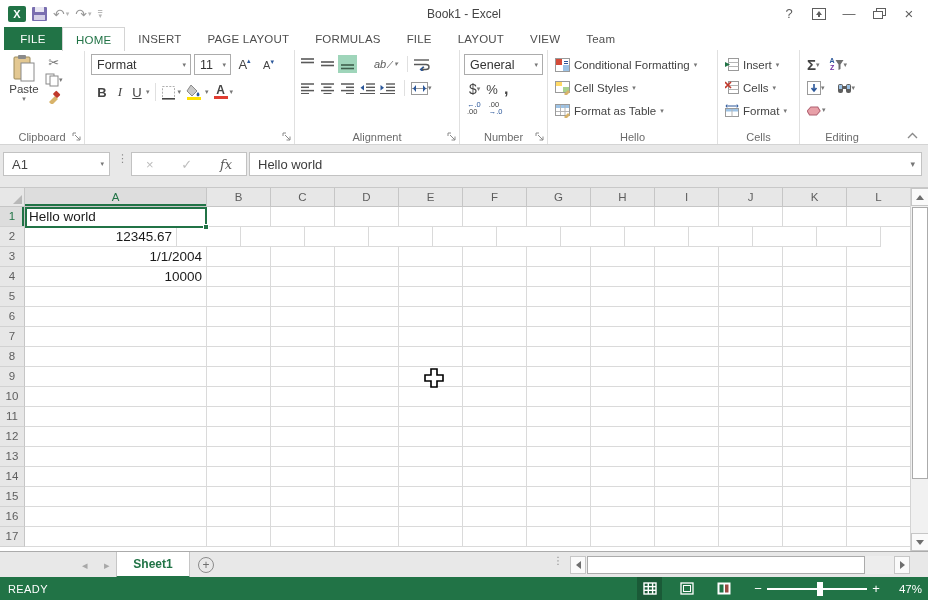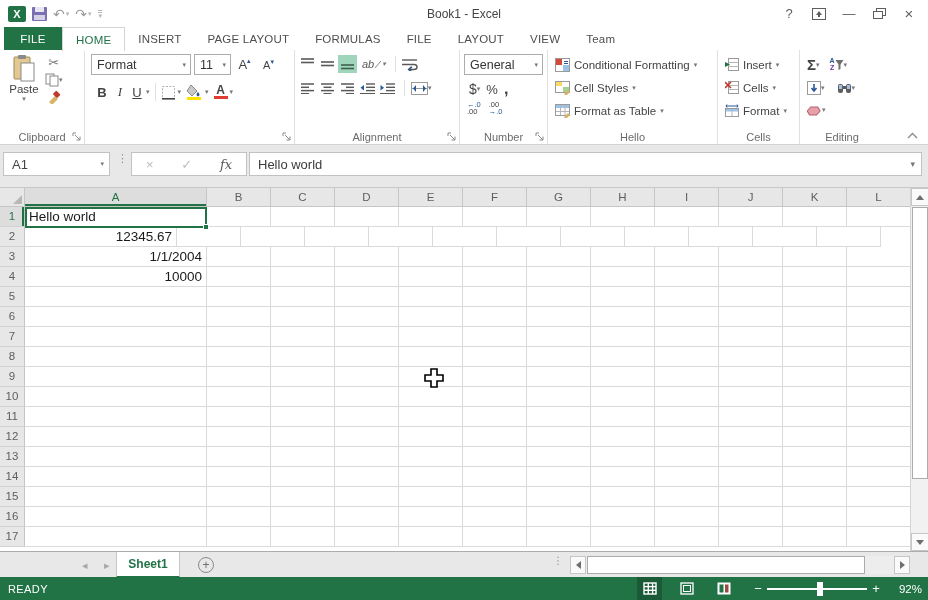--- a/index.html
+++ b/index.html
@@ -76,21 +76,21 @@
   
   .vscroll { position:absolute; right:0; top:0; width:18px; height:363px; background:#f1f1f1; border-left:1px solid #d4d4d4; }
   .sb-btn { background:#fafafa; border:1px solid #c6c6c6; display:flex; align-items:center; justify-content:center; color:#6e6e6e; font-size:8px; }
   .v-up { position:absolute; top:0; left:0; width:18px; height:18px; }
   .v-down { position:absolute; bottom:0; left:0; width:18px; height:18px; }
   .v-thumb { position:absolute; left:1px; top:19px; width:16px; height:272px; background:#fff; border:1px solid #ababab; }
 
   
   .sheetbar { height:26px; background:#e8e8e8; border-top:1px solid #ababab; position:relative; }
   .nav-arrow { position:absolute; top:0; height:26px; display:flex; align-items:center; color:#a8a8a8; font-size:11px; }
-  .sheettab { position:absolute; left:116px; top:0; height:26px; width:64px; background:#fff; border-left:1px solid #c6c6c6; border-right:1px solid #c6c6c6; border-bottom:2px solid #217346; display:flex; align-items:center; justify-content:center; font-size:12px; font-weight:bold; color:#217346; }
+  .sheettab { position:absolute; left:116px; top:0; height:26px; width:74px; background:#fff; border-left:1px solid #c6c6c6; border-right:1px solid #c6c6c6; border-bottom:2px solid #217346; display:flex; align-items:center; justify-content:center; font-size:12px; font-weight:bold; color:#217346; }
   .addsheet { position:absolute; left:198px; top:5px; width:16px; height:16px; border:1px solid #8b8b8b; border-radius:50%; color:#6e6e6e; font-size:12px; line-height:14px; text-align:center; }
   .tsplit { position:absolute; left:553px; top:6px; color:#8a8a8a; font-size:10px; line-height:5px; }
   .hscroll { position:absolute; left:570px; top:4px; width:340px; height:18px; background:#ededed; }
   .h-left { position:absolute; left:0; top:0; width:16px; height:18px; }
   .h-right { position:absolute; right:0; top:0; width:16px; height:18px; }
   .h-thumb { position:absolute; left:17px; top:0; width:278px; height:18px; background:#fff; border:1px solid #ababab; }
 
   
   .statusbar { height:23px; background:#217346; color:#fff; display:flex; align-items:center; font-size:11px; position:relative; }
   .mode { margin-left:8px; letter-spacing:.4px; }
@@ -269,21 +269,21 @@
           </svg>
         </div>
       <div class="lnico sel">
           <svg width="13" height="12" viewBox="0 0 13 12">
             <g stroke="#3f5f4d" stroke-width="1.6">
               <line x1="0" y1="7" x2="13" y2="7"></line>
               <line x1="0" y1="10.5" x2="13" y2="10.5"></line>
             </g>
           </svg>
         </div>
-      <div class="rbtn" style="margin-left:4px; font-size:11px; font-style:italic; color:#595959;">
+      <div class="rbtn" style="margin-left:16px; font-size:11px; font-style:italic; color:#595959;">
           <span>ab</span>
           <svg width="8" height="9" viewBox="0 0 8 9">
             <line x1="1" y1="8" x2="7" y2="1" stroke="#8a8a8a"></line>
           </svg>
           <span class="dd">▾</span>
         </div>
       <div class="seprib" style="height:16px; margin-left:8px;"></div>
       <div class="rbtn" style="margin-left:2px;">
           <svg width="16" height="13" viewBox="0 0 16 13">
             <g stroke="#595959" stroke-width="1.4" fill="none">
@@ -871,20 +871,20 @@
           <rect x="2.5" y="2.5" width="4" height="8" fill="#217346"></rect>
           <rect x="8" y="2.5" width="3.5" height="8" fill="#9a4a42"></rect>
         </svg>
     </div>
     <div class="zoomctl">
       <span class="zminus">−</span>
       <div class="ztrack">
           <div class="zhandle"></div>
         </div>
       <span class="zplus">+</span>
-      <span class="zlabel">92%</span>
+      <span class="zlabel">47%</span>
     </div>
   </div>
 </div>
 
 <svg class="cursor" width="20" height="20" viewBox="0 0 20 20">
   <path d="M7 1 h6 v6 h6 v6 h-6 v6 h-6 v-6 h-6 v-6 h6 z" fill="#fff" stroke="#000" stroke-width="1.6"></path>
 </svg>
 
 </body></html>

